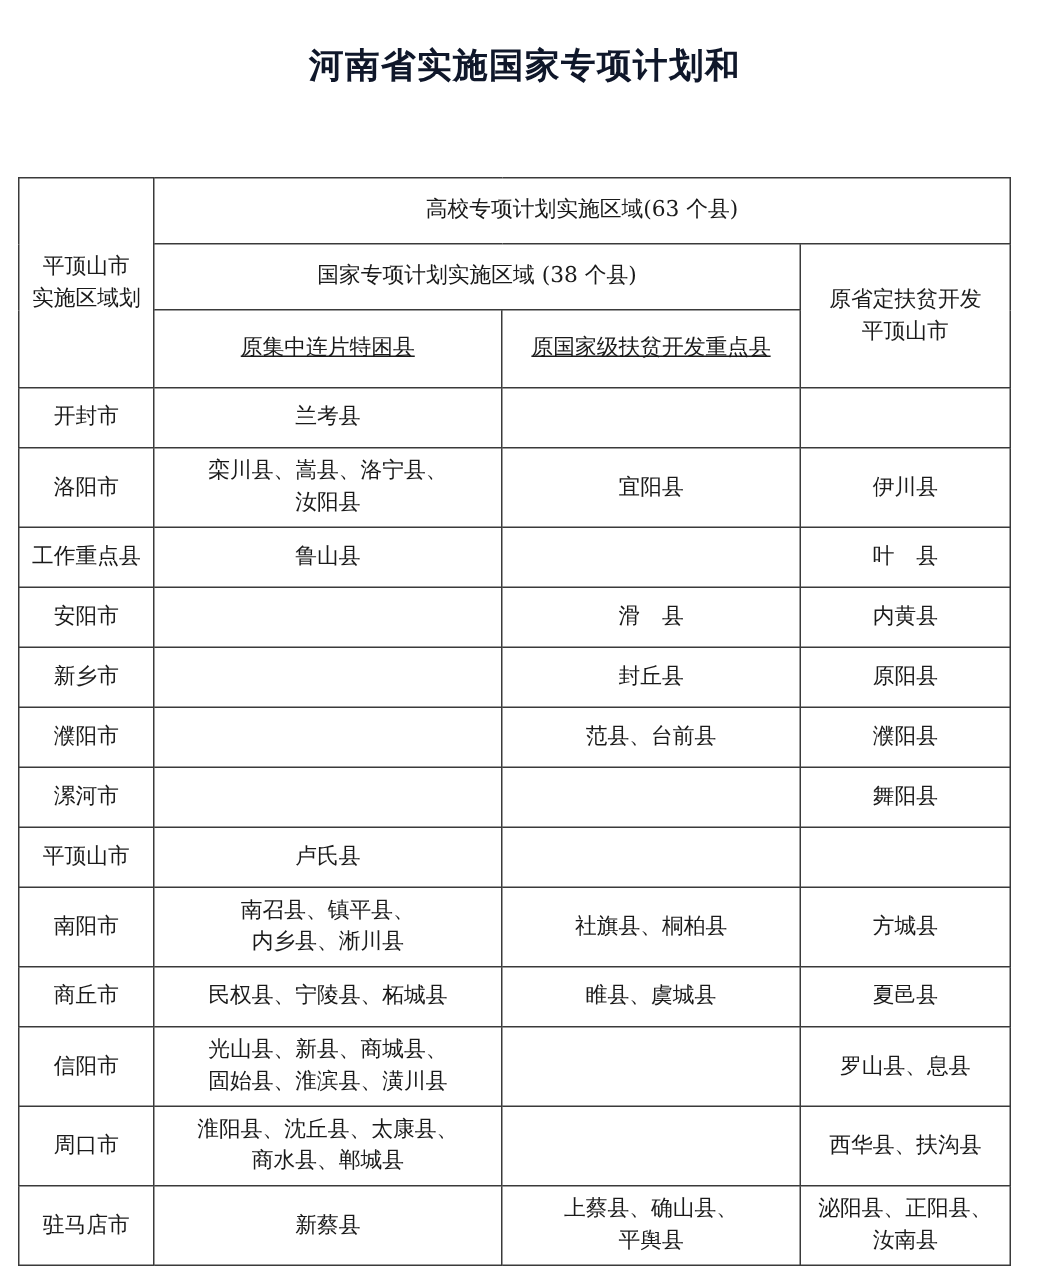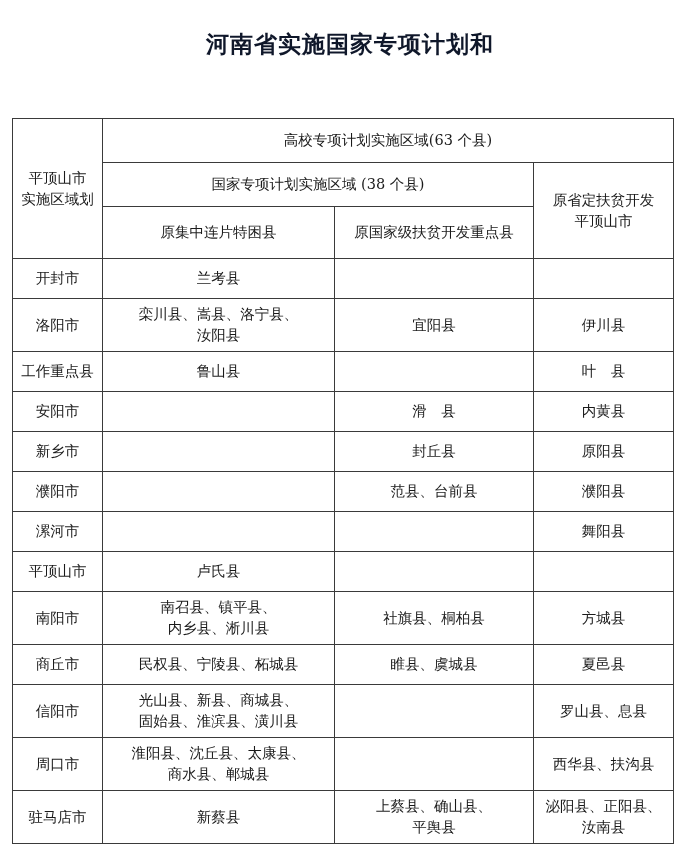--- a/index.html
+++ b/index.html
@@ -63,21 +63,21 @@
     word-break: break-all;
   }
   
   col.c1 { width: 90px; }
   col.c2 { width: 232px; }
   col.c3 { width: 199px; }
   col.c4 { width: 140px; }
 
   .hdr-top  { height: 44px; }
   .hdr-mid  { height: 44px; }
-  .hdr-bot  { height: 52px; }
+  .hdr-bot  { height: 52px; text-decoration: underline; }
 
   .rowcell-city { font-size: 14.5px; }
   .spaced { letter-spacing: 6px; padding-left: 6px; }
   .tall1 { height: 40px; }
   .tall2 { height: 52px; }
   .multiline { line-height: 22px; }
   .empty-cell { }
 </style>
 </head>
 <body>

